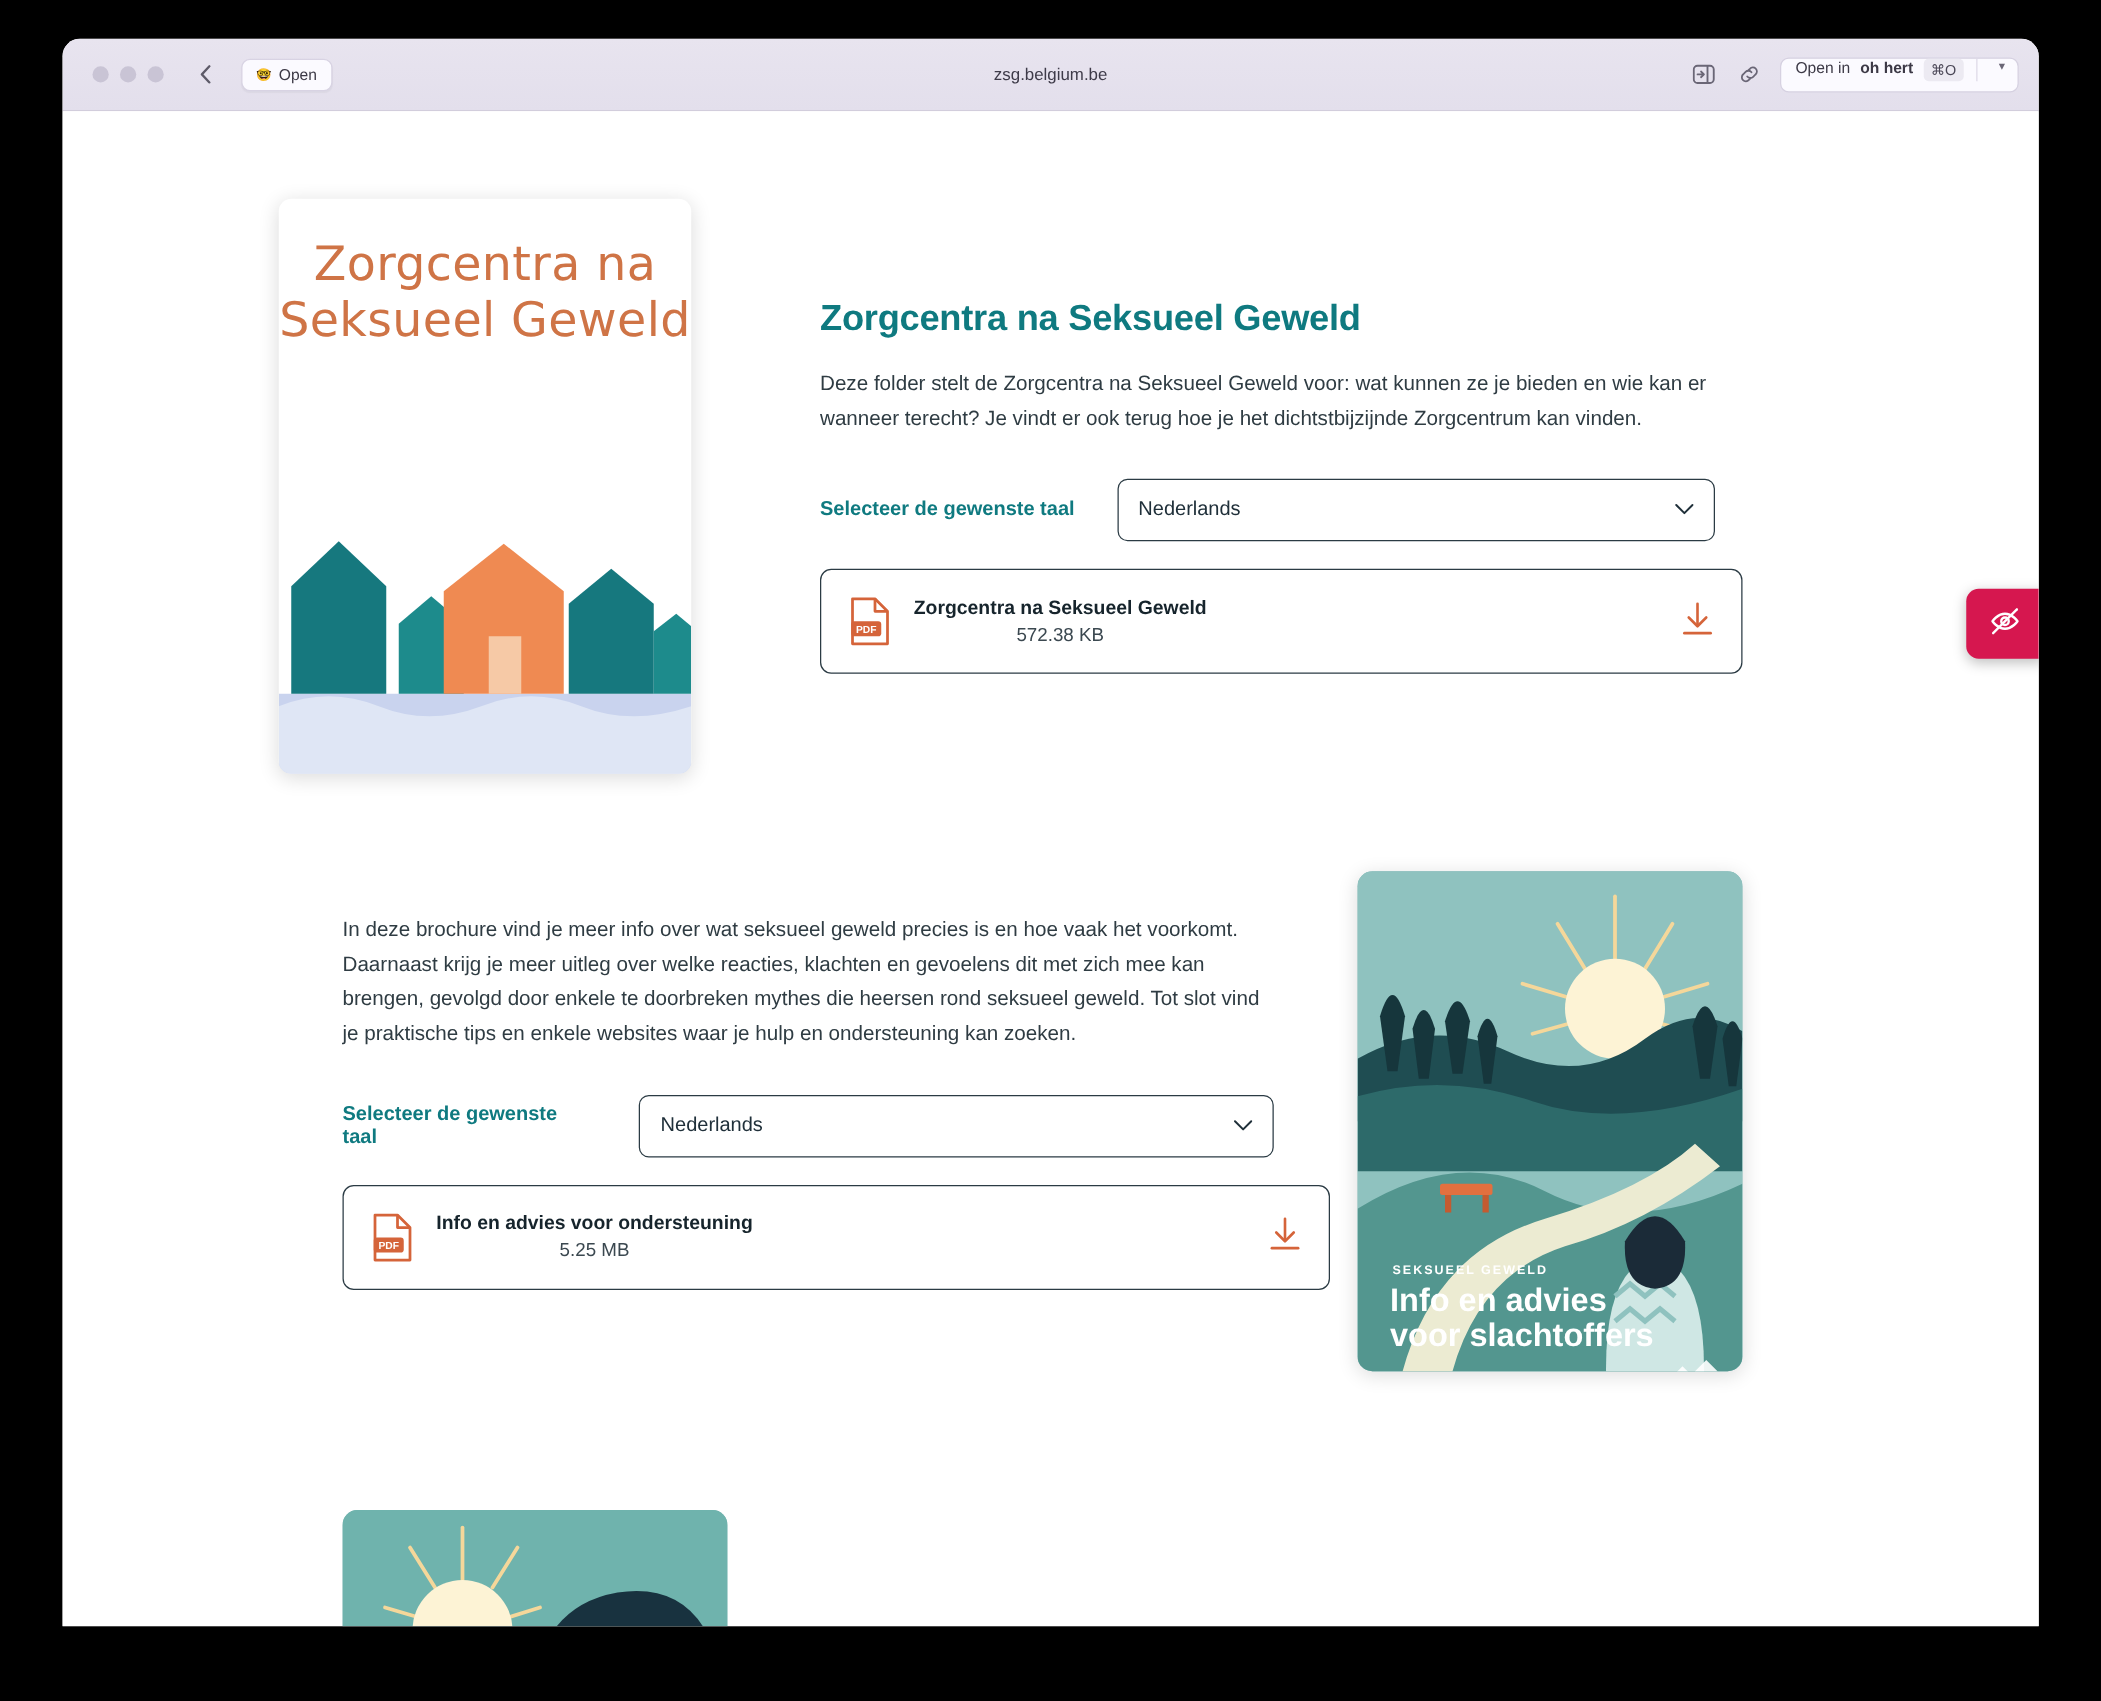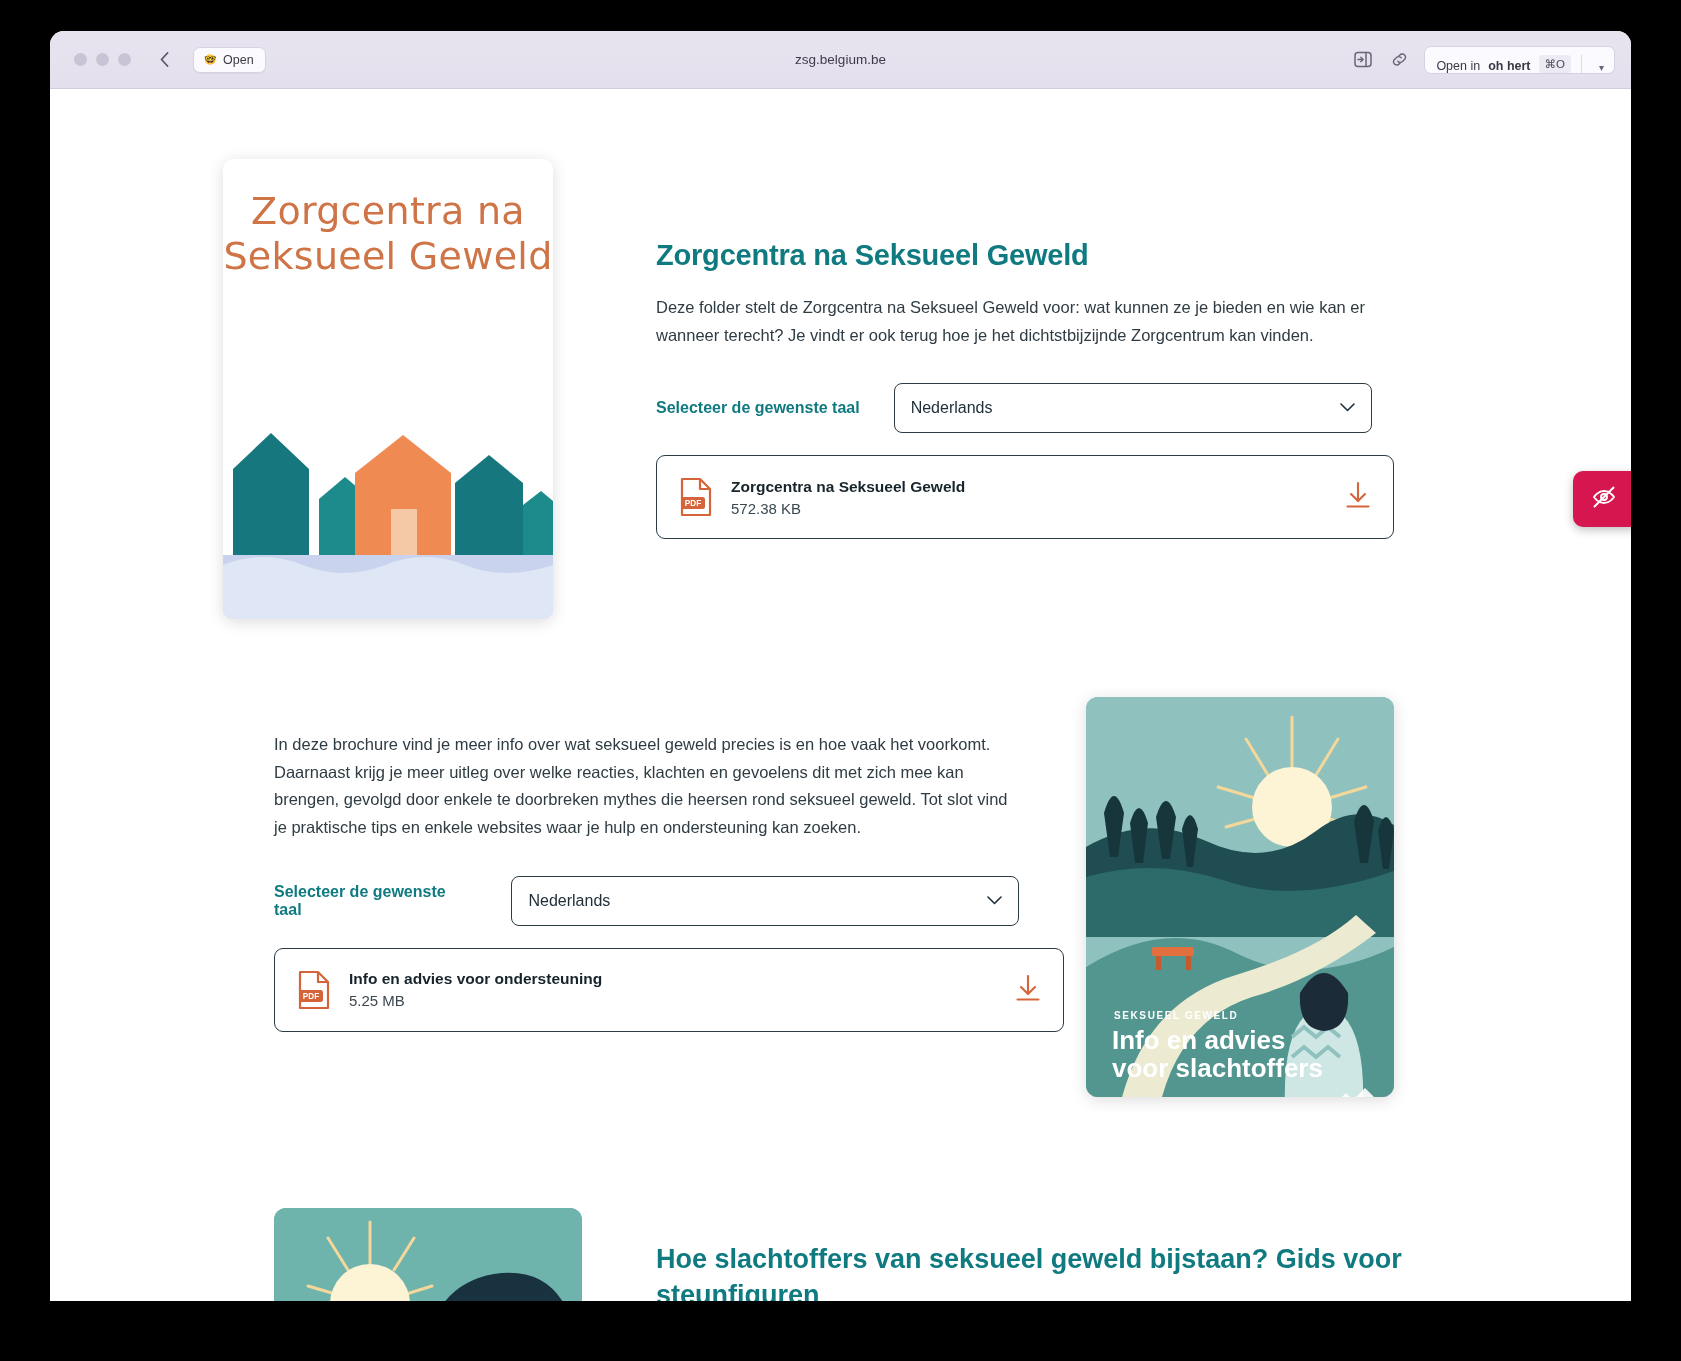--- a/index.html
+++ b/index.html
@@ -68,21 +68,21 @@
     display: flex; align-items: center; gap: 14px;
     z-index: 2;
   }
   .tb-icon {
     width: 22px; height: 22px;
     display: flex; align-items: center; justify-content: center;
     color: #6a6676;
   }
   .open-in {
     height: 28px;
-    display: flex; align-items: flex-end;
+    display: flex; align-items: flex-start;
     background: #fbfaff;
     border: 1px solid #d6d1e1;
     border-radius: 7px;
     font-size: 12.5px;
     color: #3c3946;
     padding: 0 3px 0 11px;
     gap: 8px;
   }
   .open-in b { font-weight: 700; }
   .open-in .kbd {
@@ -170,21 +170,21 @@
     padding: 0 22px;
     background: #fff;
   }
   .pdf-icon {
     width: 34px; height: 40px;
     position: relative;
     flex: 0 0 auto;
   }
   .file-meta { margin-left: 18px; }
   .file-name { font-size: 15.5px; font-weight: 700; color: #16242c; }
-  .file-size { font-size: 15px; color: #3b4850; margin-top: 4px; }
+  .file-size { font-size: 15px; color: #3b4850; margin-top: 4px; text-align: center; }
   .dl-btn { margin-left: auto; color: #d5643a; }
 
   
   .s2 { left: 224px; top: 620px; width: 745px; }
   h2.title2 {
     color: #0f7a80;
     font-size: 27px;
     font-weight: 700;
     letter-spacing: -.2px;
   }
@@ -422,21 +422,20 @@
             <path d="M140 30 L120 62"></path>
           <path d="M34 78 L68 88"></path>
             <path d="M158 78 L126 88"></path>
         </g>
         <circle cx="96" cy="96" r="40" fill="#fdf3d5"></circle>
         <path d="M150 200 q-10 -120 70 -134 q92 -14 88 134 Z" fill="#18323f"></path>
         <path d="M104 200 q6 -80 60 -92 q60 -10 70 92 Z" fill="#1d3c4a"></path>
       </svg>
     </div>
 
-    <div class="section s3-title">Hoe slachtoffers van seksueel geweld bijstaan? Gids voor steunfiguren</div>
 
     <div class="side-btn">
       <span>
         <svg width="28" height="28" viewBox="0 0 28 28" fill="none" aria-hidden="true">
           <path d="M4 14s4-6 10-6 10 6 10 6-4 6-10 6S4 14 4 14Z" stroke="#fff" stroke-width="1.9" stroke-linecap="round" stroke-linejoin="round"></path>
           <circle cx="14" cy="14" r="3" stroke="#fff" stroke-width="1.9"></circle>
           <path d="M4.5 23.5 23.5 4.5" stroke="#fff" stroke-width="1.9" stroke-linecap="round"></path>
         </svg>
       </span>
     </div>

